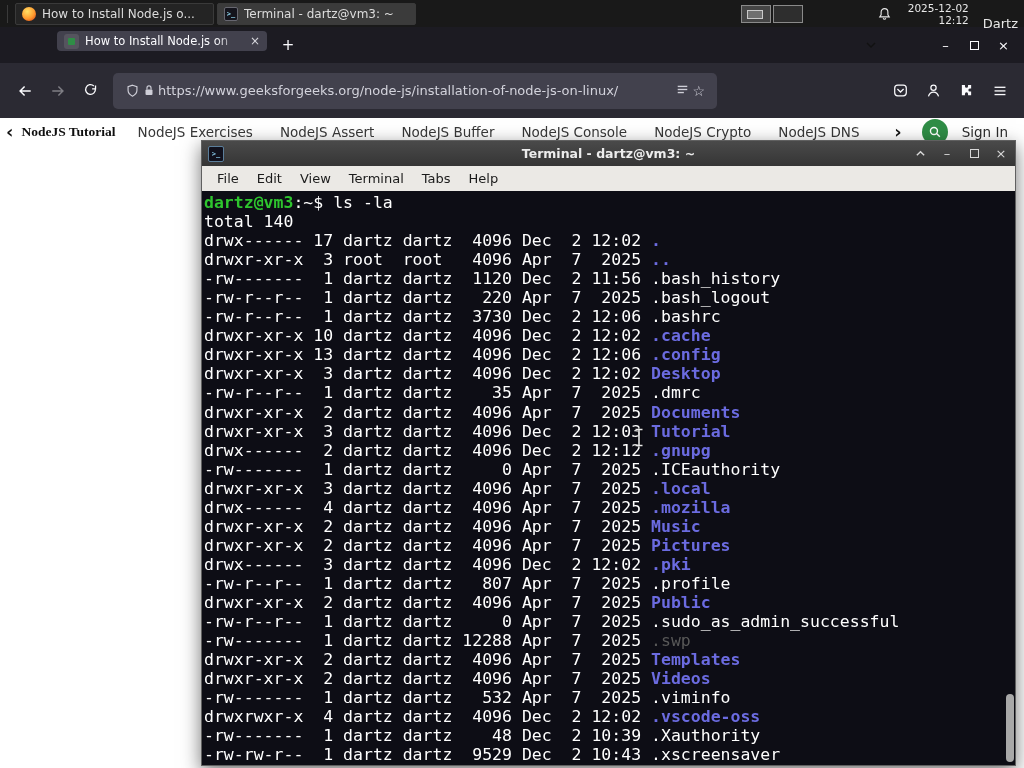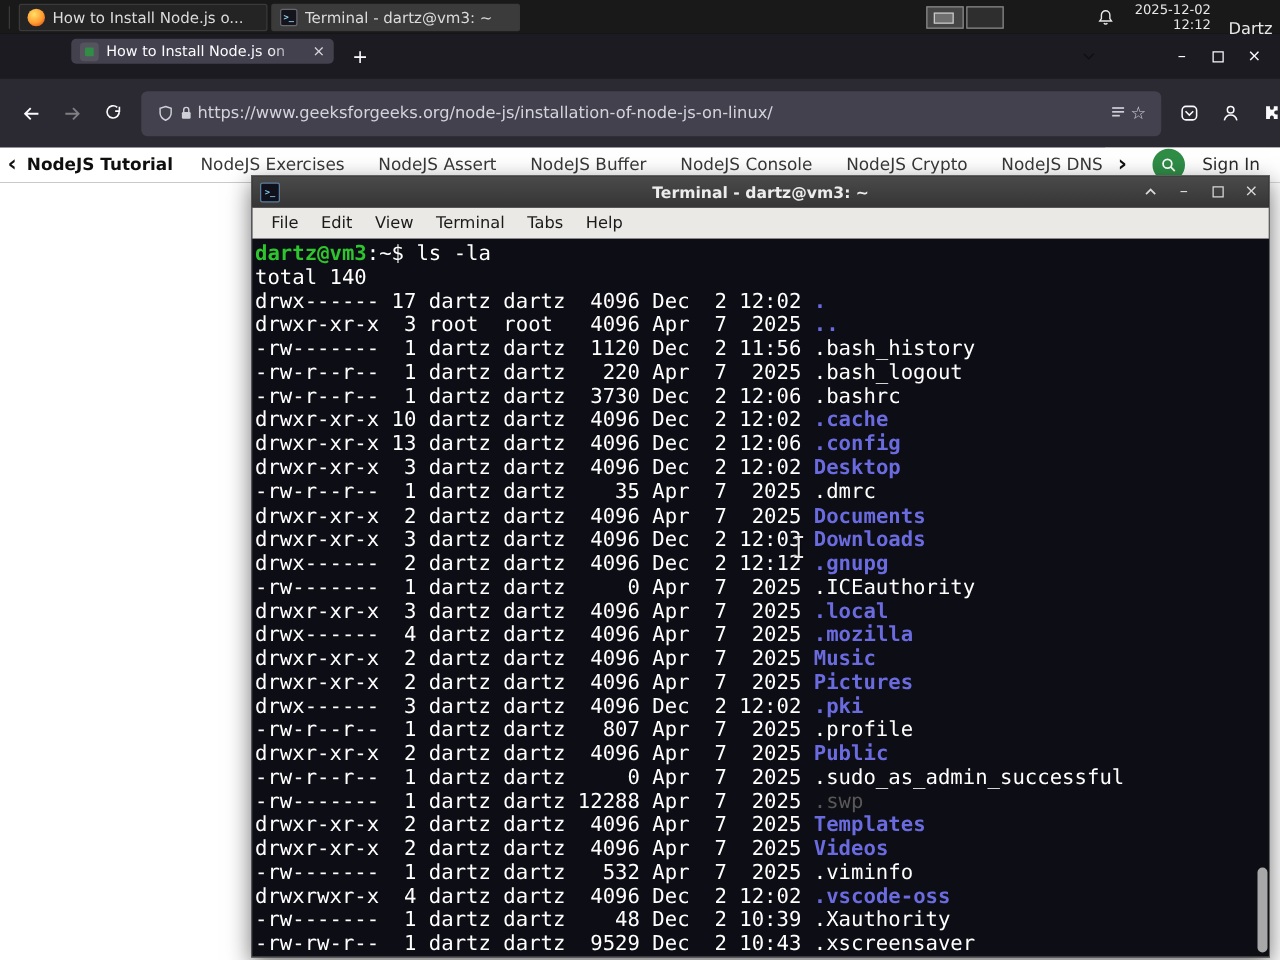--- a/index.html
+++ b/index.html
@@ -36,28 +36,28 @@
   .tab-title{flex:1;font-size:11.5px;white-space:nowrap;overflow:hidden;-webkit-mask-image:linear-gradient(90deg,#000 82%,transparent);mask-image:linear-gradient(90deg,#000 82%,transparent);}
   .tab-close{font-size:12px;color:#d8d8de;flex:0 0 auto;}
   .newtab{position:absolute;left:277px;top:7px;width:22px;height:22px;display:flex;align-items:center;justify-content:center;color:#fbfbfe;font-size:15px;border-radius:4px;}
   .tab-right{position:absolute;right:6px;top:0;height:36px;display:flex;align-items:center;color:#fbfbfe;}
   .tbtn{width:29px;height:26px;display:flex;align-items:center;justify-content:center;font-size:13px;}
   .tbtn.chev{margin-right:46px;}
   .maxbox{width:9px;height:9px;border:1.5px solid currentColor;display:inline-block;}
   .ff-navbar{display:flex;align-items:center;height:55px;padding:0 8px;}
   .nav-btn{width:33px;height:30px;display:flex;align-items:center;justify-content:center;border-radius:4px;color:#fbfbfe;flex:0 0 auto;}
   .nav-btn.disabled{opacity:.4;}
-  .urlbar{width:816px;height:36px;margin:16px 6px;background:var(--firefox-urlbar-bg,#42414d);border-radius:5px;display:flex;align-items:center;gap:2px;padding:0 12px;color:#cfcfd8;flex:0 0 auto;}
+  .urlbar{width:604px;height:36px;margin:16px 6px;background:var(--firefox-urlbar-bg,#42414d);border-radius:5px;display:flex;align-items:center;gap:2px;padding:0 12px;color:#cfcfd8;flex:0 0 auto;}
   .url-text{flex:1;font-size:13px;color:#d3d3dc;white-space:nowrap;overflow:hidden;}
   .star{font-size:14px;color:#d3d3dc;flex:0 0 auto;}
   .nav-right{display:flex;margin-left:auto;}
 
   .gfg-nav{position:relative;height:28px;background:#fff;display:flex;align-items:center;color:#2b2b2b;overflow:hidden;}
   .chev{font-size:18px;font-weight:bold;color:#111;padding:0 6px;line-height:1;}
-  .gfg-primary{font-weight:bold;font-size:13.5px;color:#0f0f0f;margin:0 4px 0 2px;white-space:nowrap;}
+  .gfg-primary{font-weight:bold;font-size:13.5px;color:#0f0f0f;margin:0 4px 0 2px;white-space:nowrap;font-family:Liberation Serif, serif;}
   .gfg-items{display:flex;gap:27px;margin-left:18px;white-space:nowrap;font-size:13.5px;color:#383838;justify-content:center;}
   .gfg-right{position:absolute;right:0;top:0;height:100%;background:#fff;display:flex;align-items:center;gap:14px;padding:0 16px 0 4px;}
   .gfg-search{width:26px;height:26px;border-radius:50%;background:var(--gfg-green,#2f8d46);display:flex;align-items:center;justify-content:center;}
   .gfg-signin{font-size:13.5px;color:#2b2b2b;white-space:nowrap;}
   .ff-content{position:absolute;left:0;top:119px;width:1024px;height:622px;background:#fff;}
 
   
   .term{position:absolute;left:201px;top:140px;width:815px;height:626px;z-index:40;border:1px solid #606060;box-shadow:0 6px 18px rgba(0,0,0,.55);background:var(--term-bg,#0d0d15);}
   .term-titlebar{height:25px;background:linear-gradient(#4a4a4a,#353535);display:flex;align-items:center;position:relative;color:#ececec;}
   .term-ticon{width:16px;height:16px;margin-left:6px;background:#10101c;border:1px solid #5b7e9b;border-radius:2px;color:#86c7e8;font-family:"DejaVu Sans Mono",monospace;font-weight:bold;font-size:7px;line-height:14px;text-align:center;flex:0 0 auto;z-index:2;}
@@ -256,21 +256,21 @@
 drwx------ 17 dartz dartz  4096 Dec  2 12:02 <span class="c-dir">.</span>
 drwxr-xr-x  3 root  root   4096 Apr  7  2025 <span class="c-dir">..</span>
 -rw-------  1 dartz dartz  1120 Dec  2 11:56 .bash_history
 -rw-r--r--  1 dartz dartz   220 Apr  7  2025 .bash_logout
 -rw-r--r--  1 dartz dartz  3730 Dec  2 12:06 .bashrc
 drwxr-xr-x 10 dartz dartz  4096 Dec  2 12:02 <span class="c-dir">.cache</span>
 drwxr-xr-x 13 dartz dartz  4096 Dec  2 12:06 <span class="c-dir">.config</span>
 drwxr-xr-x  3 dartz dartz  4096 Dec  2 12:02 <span class="c-dir">Desktop</span>
 -rw-r--r--  1 dartz dartz    35 Apr  7  2025 .dmrc
 drwxr-xr-x  2 dartz dartz  4096 Apr  7  2025 <span class="c-dir">Documents</span>
-drwxr-xr-x  3 dartz dartz  4096 Dec  2 12:03 <span class="c-dir">Downloads</span>
+drwxr-xr-x  3 dartz dartz  4096 Dec  2 12:03 <span class="c-dir">Tutorial</span>
 drwx------  2 dartz dartz  4096 Dec  2 12:12 <span class="c-dir">.gnupg</span>
 -rw-------  1 dartz dartz     0 Apr  7  2025 .ICEauthority
 drwxr-xr-x  3 dartz dartz  4096 Apr  7  2025 <span class="c-dir">.local</span>
 drwx------  4 dartz dartz  4096 Apr  7  2025 <span class="c-dir">.mozilla</span>
 drwxr-xr-x  2 dartz dartz  4096 Apr  7  2025 <span class="c-dir">Music</span>
 drwxr-xr-x  2 dartz dartz  4096 Apr  7  2025 <span class="c-dir">Pictures</span>
 drwx------  3 dartz dartz  4096 Dec  2 12:02 <span class="c-dir">.pki</span>
 -rw-r--r--  1 dartz dartz   807 Apr  7  2025 .profile
 drwxr-xr-x  2 dartz dartz  4096 Apr  7  2025 <span class="c-dir">Public</span>
 -rw-r--r--  1 dartz dartz     0 Apr  7  2025 .sudo_as_admin_successful

